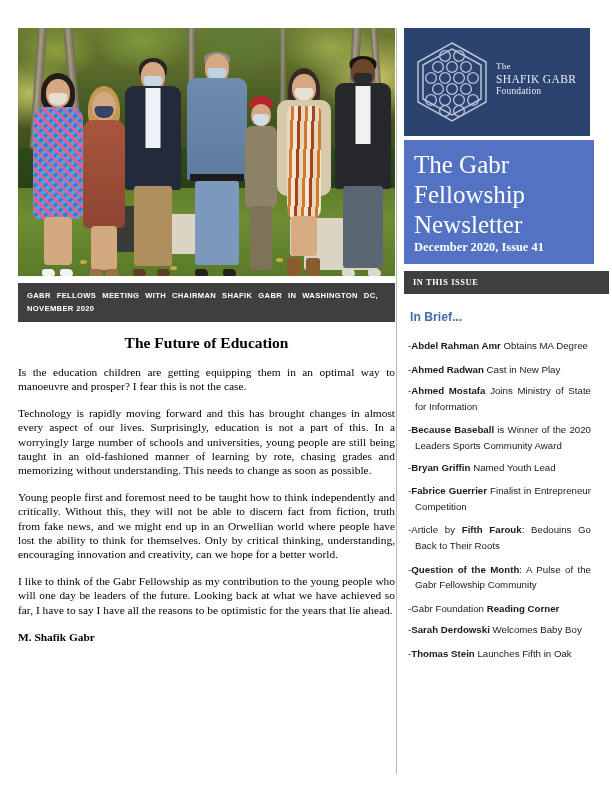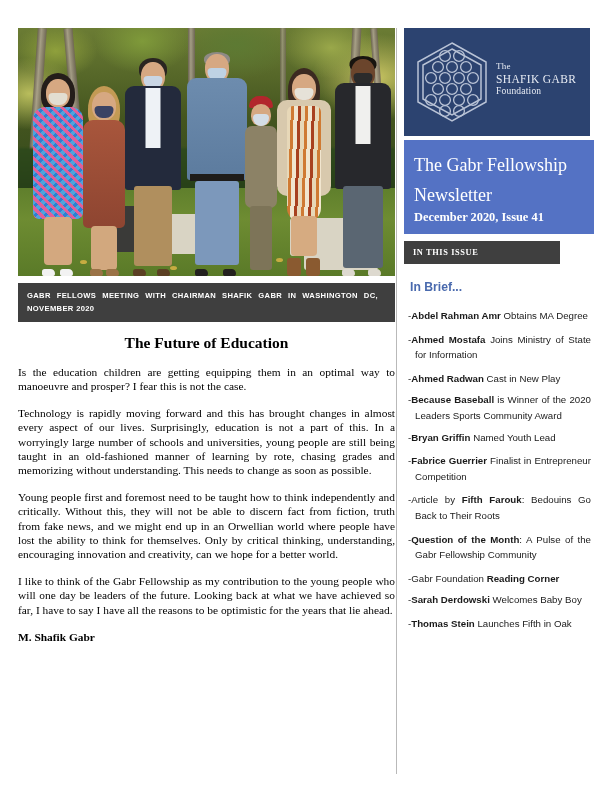--- a/index.html
+++ b/index.html
@@ -266,34 +266,34 @@
   #title-block {
     width: 190px;
     box-sizing: border-box;
     background: #5472c4;
     color: #ffffff;
     padding: 10px 10px 9px 10px;
     margin-top: 4px;
   }
   #newsletter-title {
     font-family: "Liberation Serif", serif;
-    font-size: 18px;
+    font-size: 25px;
     line-height: 30px;
     font-weight: 400;
     margin: 0;
   }
   #newsletter-issue {
     font-family: "Liberation Serif", serif;
     font-weight: 700;
     font-size: 12.4px;
   }
 
   
   #issue-banner {
-    width: 156px;
+    width: 205px;
     box-sizing: border-box;
     background: #3f3f3f;
     color: #ffffff;
     font-family: "Liberation Serif", serif;
     font-weight: 700;
     font-size: 8.4px;
     letter-spacing: .6px;
     padding: 7px 9px 7px 9px;
     margin-top: 7px;
   }
@@ -484,22 +484,22 @@
     <div id="newsletter-title">The Gabr Fellowship Newsletter</div>
     <div id="newsletter-issue">December 2020, Issue 41</div>
   </div>
 
   <div id="issue-banner">IN THIS ISSUE</div>
 
   <div id="in-brief-heading">In Brief...</div>
 
   <div id="brief-list">
       <div class="brief-item"><span>-</span><b>Abdel Rahman Amr</b><span> Obtains MA Degree</span></div>
+      <div class="brief-item tight"><span>-</span><b>Ahmed Radwan</b><span> Cast in New Play</span></div>
       <div class="brief-item"><span>-</span><b>Ahmed Mostafa</b><span> Joins Ministry of State for Information</span></div>
-      <div class="brief-item tight"><span>-</span><b>Ahmed Radwan</b><span> Cast in New Play</span></div>
       <div class="brief-item tight"><span>-</span><b>Because Baseball</b><span> is Winner of the 2020 Leaders Sports Community Award</span></div>
       <div class="brief-item"><span>-</span><b>Bryan Griffin</b><span> Named Youth Lead</span></div>
       <div class="brief-item"><span>-</span><b>Fabrice Guerrier</b><span> Finalist in Entrepreneur Competition</span></div>
       <div class="brief-item"><span>-</span><span>Article by </span><b>Fifth Farouk</b><span>: Bedouins Go Back to Their Roots</span></div>
       <div class="brief-item"><span>-</span><b>Question of the Month</b><span>: A Pulse of the Gabr Fellowship Community</span></div>
       <div class="brief-item tight"><span>-</span><span>Gabr Foundation </span><b>Reading Corner</b></div>
       <div class="brief-item"><span>-</span><b>Sarah Derdowski</b><span> Welcomes Baby Boy</span></div>
       <div class="brief-item"><span>-</span><b>Thomas Stein</b><span> Launches Fifth in Oak</span></div>
     </div>
 </div>

